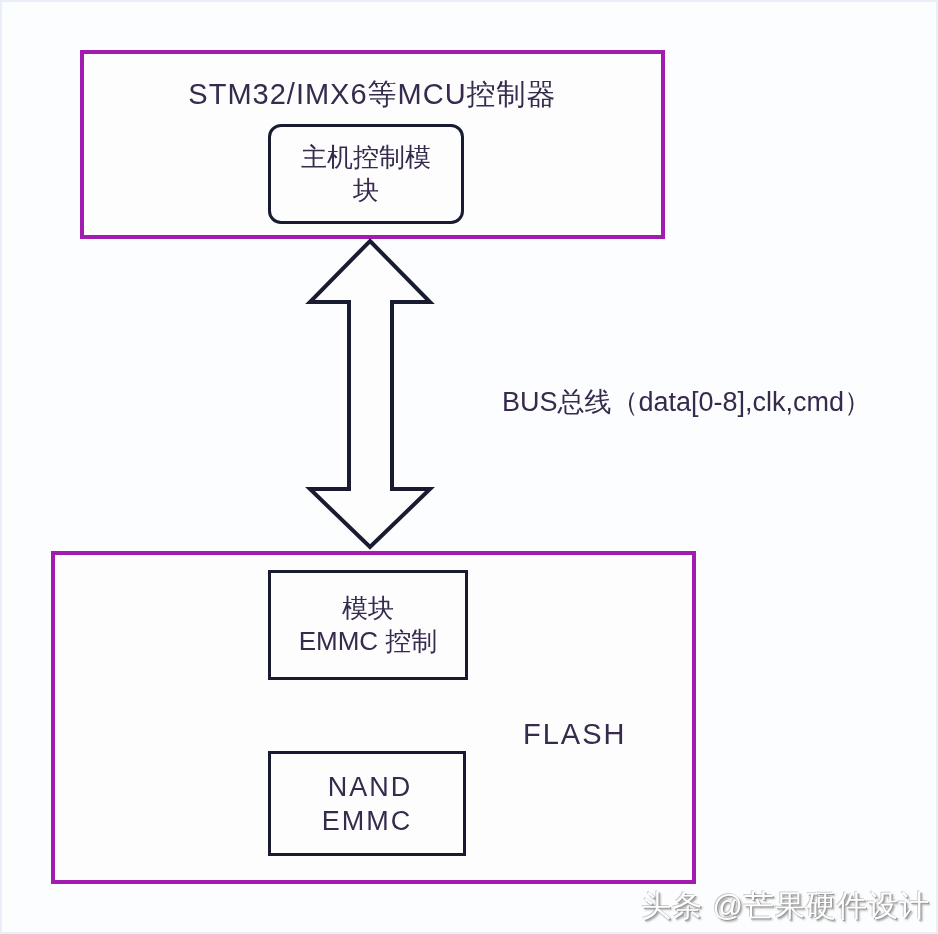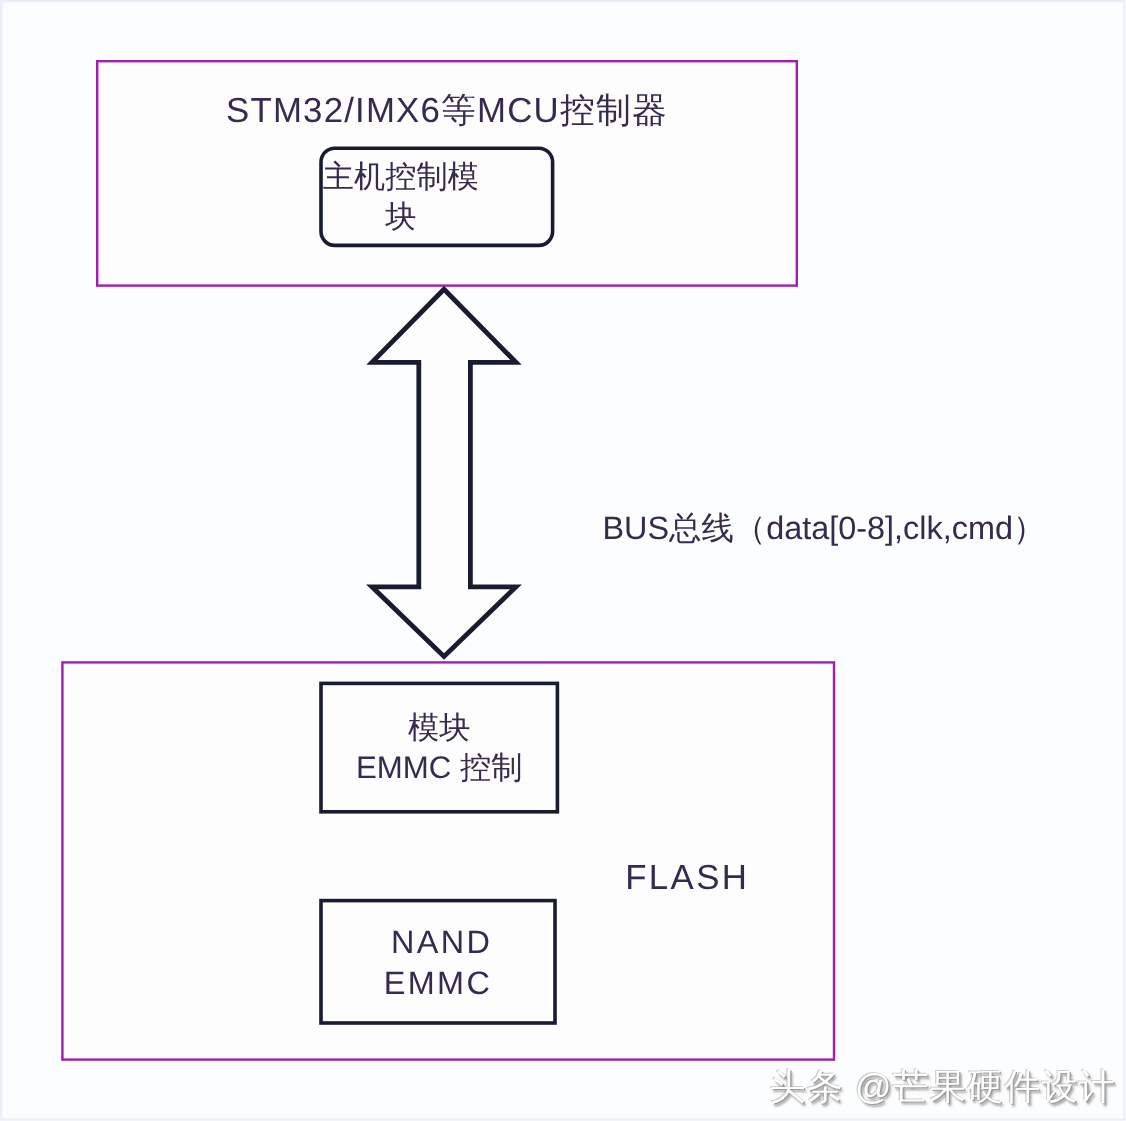--- a/index.html
+++ b/index.html
@@ -14,61 +14,61 @@
     background: #fcfdfe;
     box-sizing: border-box;
     border: 2px solid #e9eff8;
     overflow: hidden;
     font-family: "Liberation Sans", "DejaVu Sans", sans-serif;
     color: #362a4d;
   }
   .box {
     position: absolute;
     box-sizing: border-box;
-    border: 2px solid #a21caf;
+    border: 4px solid #a21caf;
     background: #fdfdfe;
   }
   .mcu-box    { left: 78px;  top: 48px;  width: 585px; height: 189px; }
   .mcu-title  {
     position: absolute;
     left: 0; right: 0; top: 21px;
     text-align: center;
     font-size: 29px;
     letter-spacing: 1px;
     color: #362a4d;
   }
   .host-module-box {
     position: absolute;
     left: 184px; top: 70px;
-    width: 196px; height: 84px;
+    width: 196px; height: 100px;
     box-sizing: border-box;
     border: 3px solid #191c31;
     border-radius: 13px;
     background: #fdfdfe;
     display: flex;
     align-items: center;
+    justify-content: center;
   }
   .module-text {
     text-align: center;
     font-size: 26px;
     line-height: 33px;
     color: #362a4d;
   }
   .bus-arrow-svg {
     position: absolute;
     left: 296px; top: 236px;
     width: 145px; height: 312px;
   }
   .bus-label {
     position: absolute;
     left: 500px; top: 382px;
     font-size: 27px;
     white-space: nowrap;
     color: #362a4d;
-    margin-top: 38px;
   }
   .emmc-box   { left: 49px;  top: 549px; width: 645px; height: 333px; }
   .emmc-ctrl-box {
     position: absolute;
     left: 213px; top: 15px;
     width: 200px; height: 110px;
     box-sizing: border-box;
     border: 3px solid #191c31;
     background: #fdfdfe;
     display: flex;

